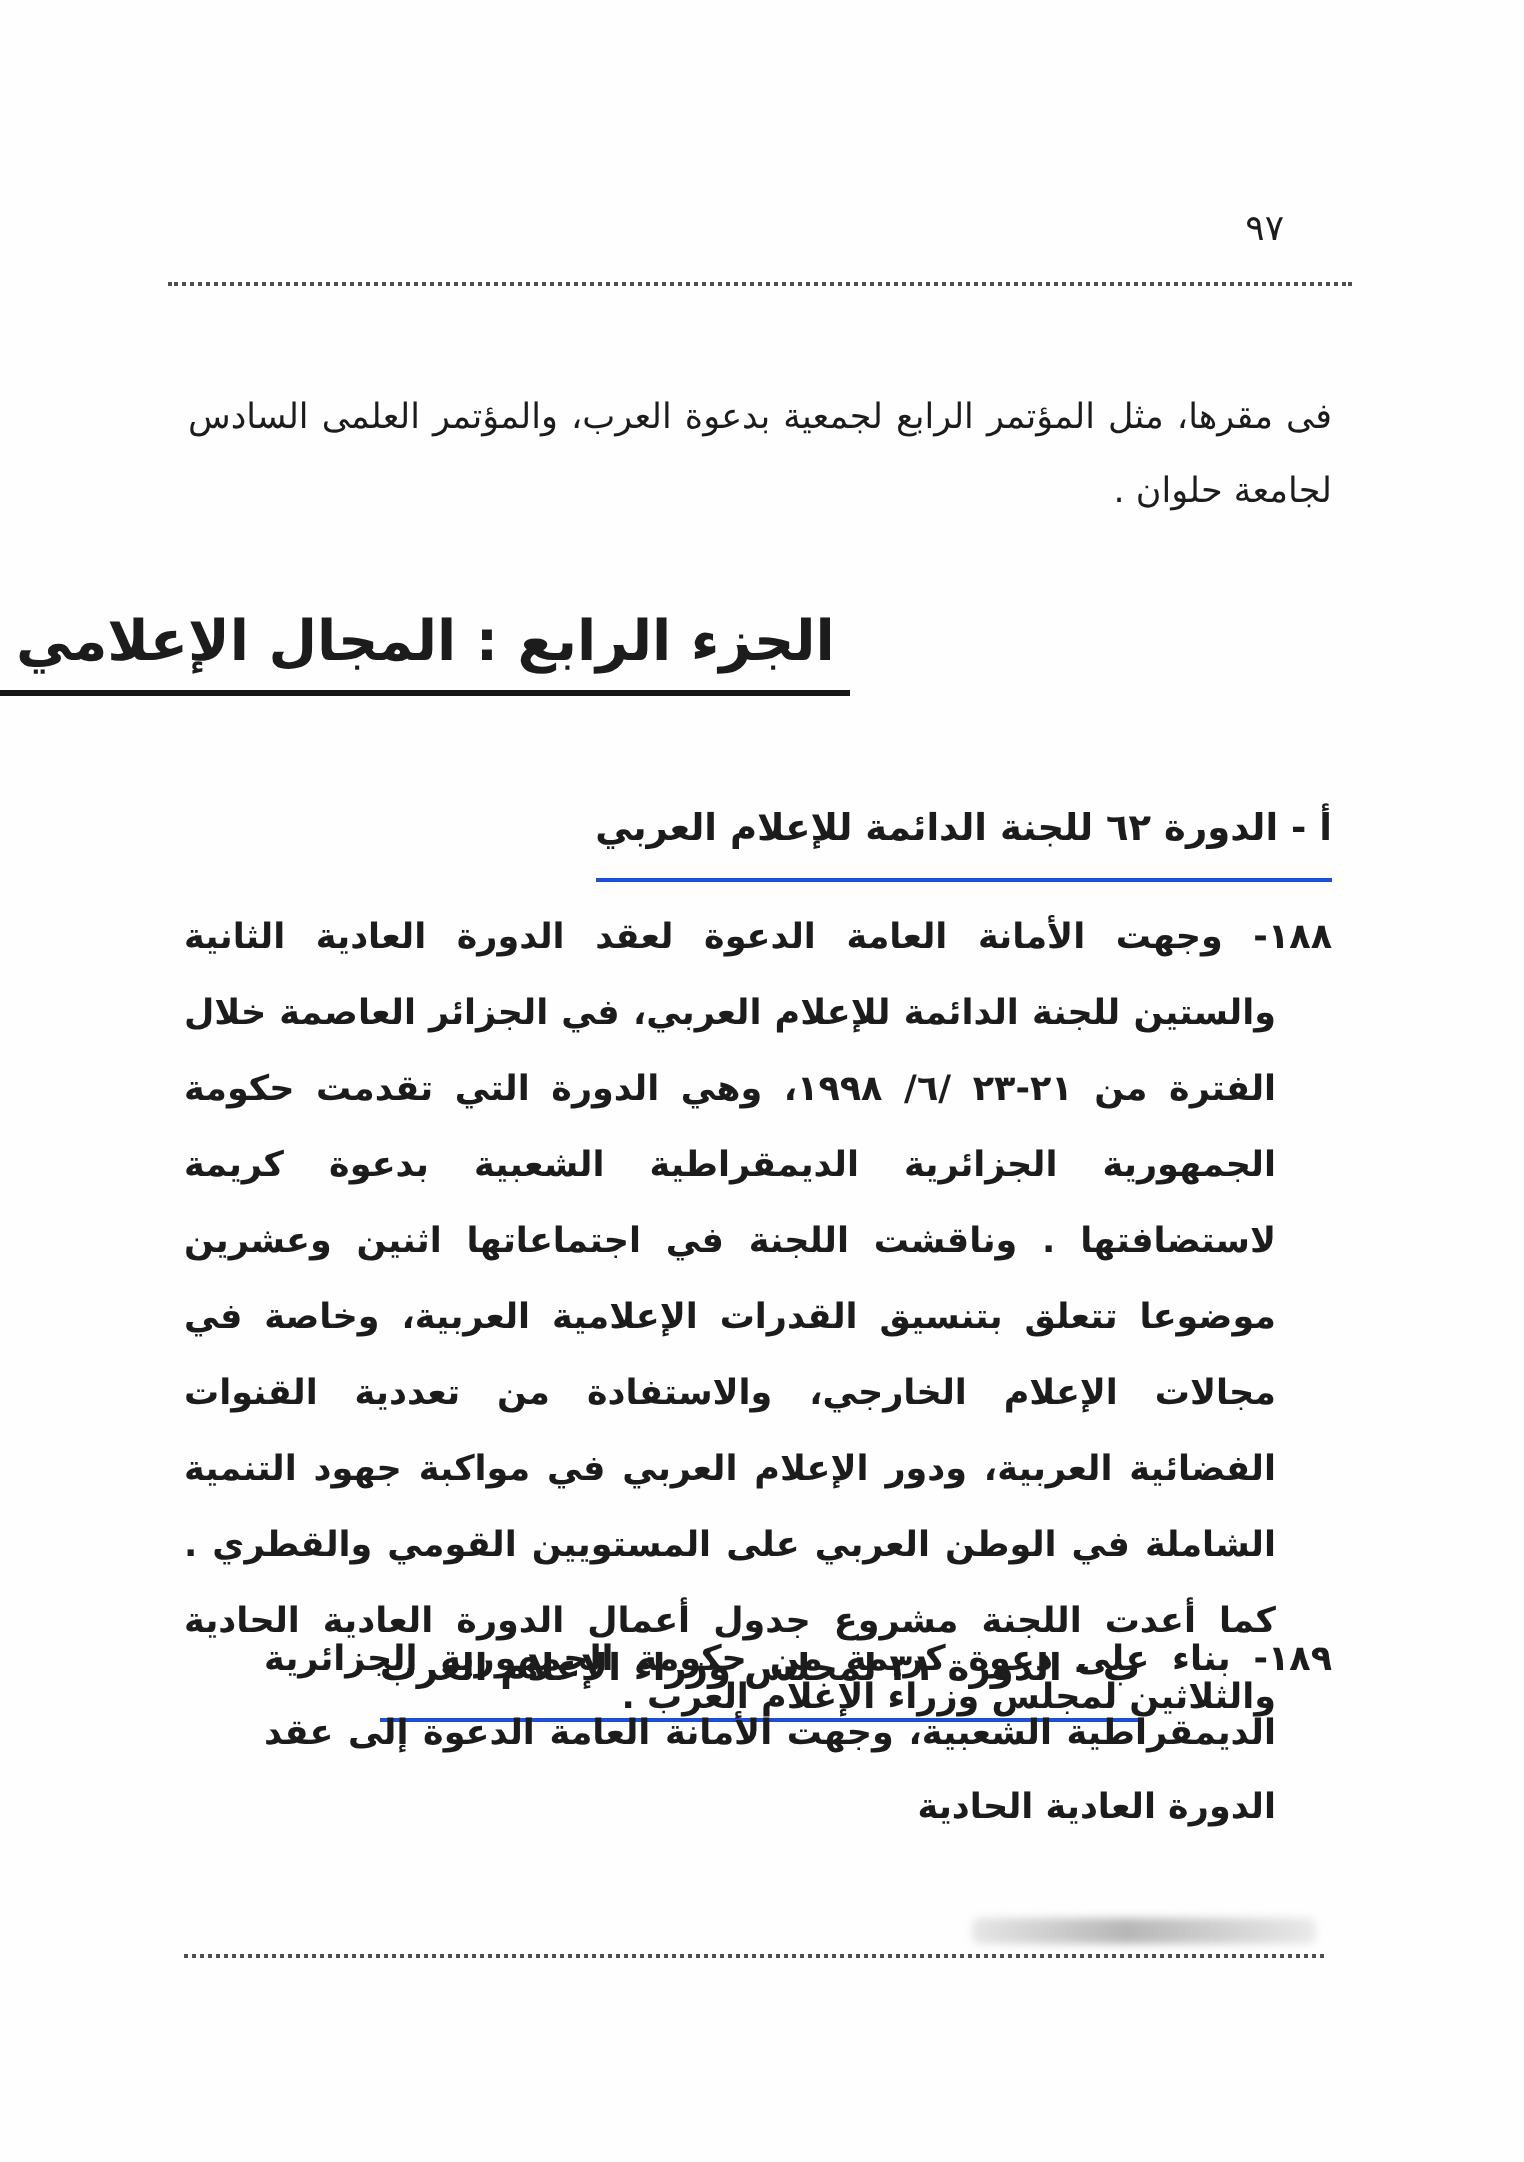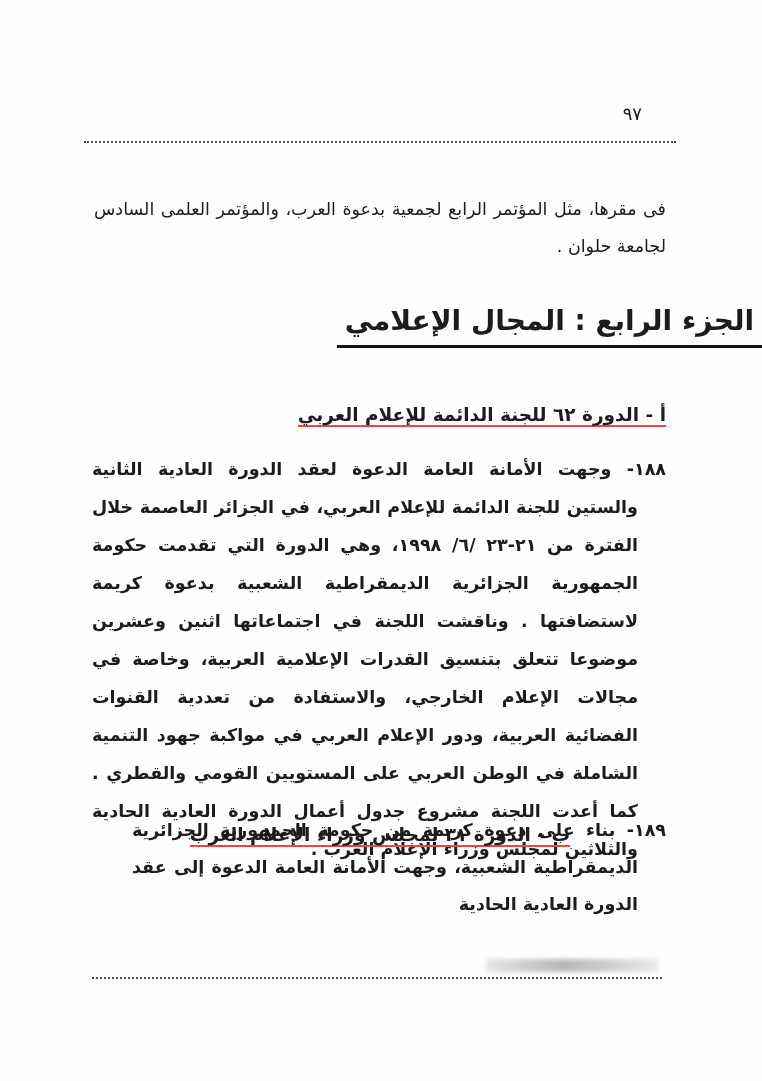--- a/index.html
+++ b/index.html
@@ -41,44 +41,43 @@
     font-size: 17.5px;
     line-height: 37px;
     text-align: justify;
   }
 
   .main-heading {
     position: absolute;
     top: 300px;
     left: 0;
     right: 0;
-    text-align: right;
+    text-align: left;
     margin: 0;
-    padding-left: 48px;
   }
   .main-heading span {
     display: inline-block;
     direction: rtl;
     font-size: 28px;
     font-weight: bold;
     padding: 0 8px 8px;
     border-bottom: 3px solid #161616;
   }
 
   .section-heading {
     position: absolute;
     margin: 0;
     direction: rtl;
     font-size: 18.5px;
     font-weight: bold;
   }
   .section-heading span {
     display: inline-block;
-    padding-bottom: 0;
-    border-bottom: 2px solid #ef4444;
+    padding-bottom: 14px;
+    border-bottom: 2px solid #1d4ed8;
   }
   .section-a { top: 404px; right: 96px; }
   .section-b { top: 824px; right: 192px; }
 
   .body-text {
     position: absolute;
     right: 96px;
     left: 92px;
     margin: 0;
     direction: rtl;

